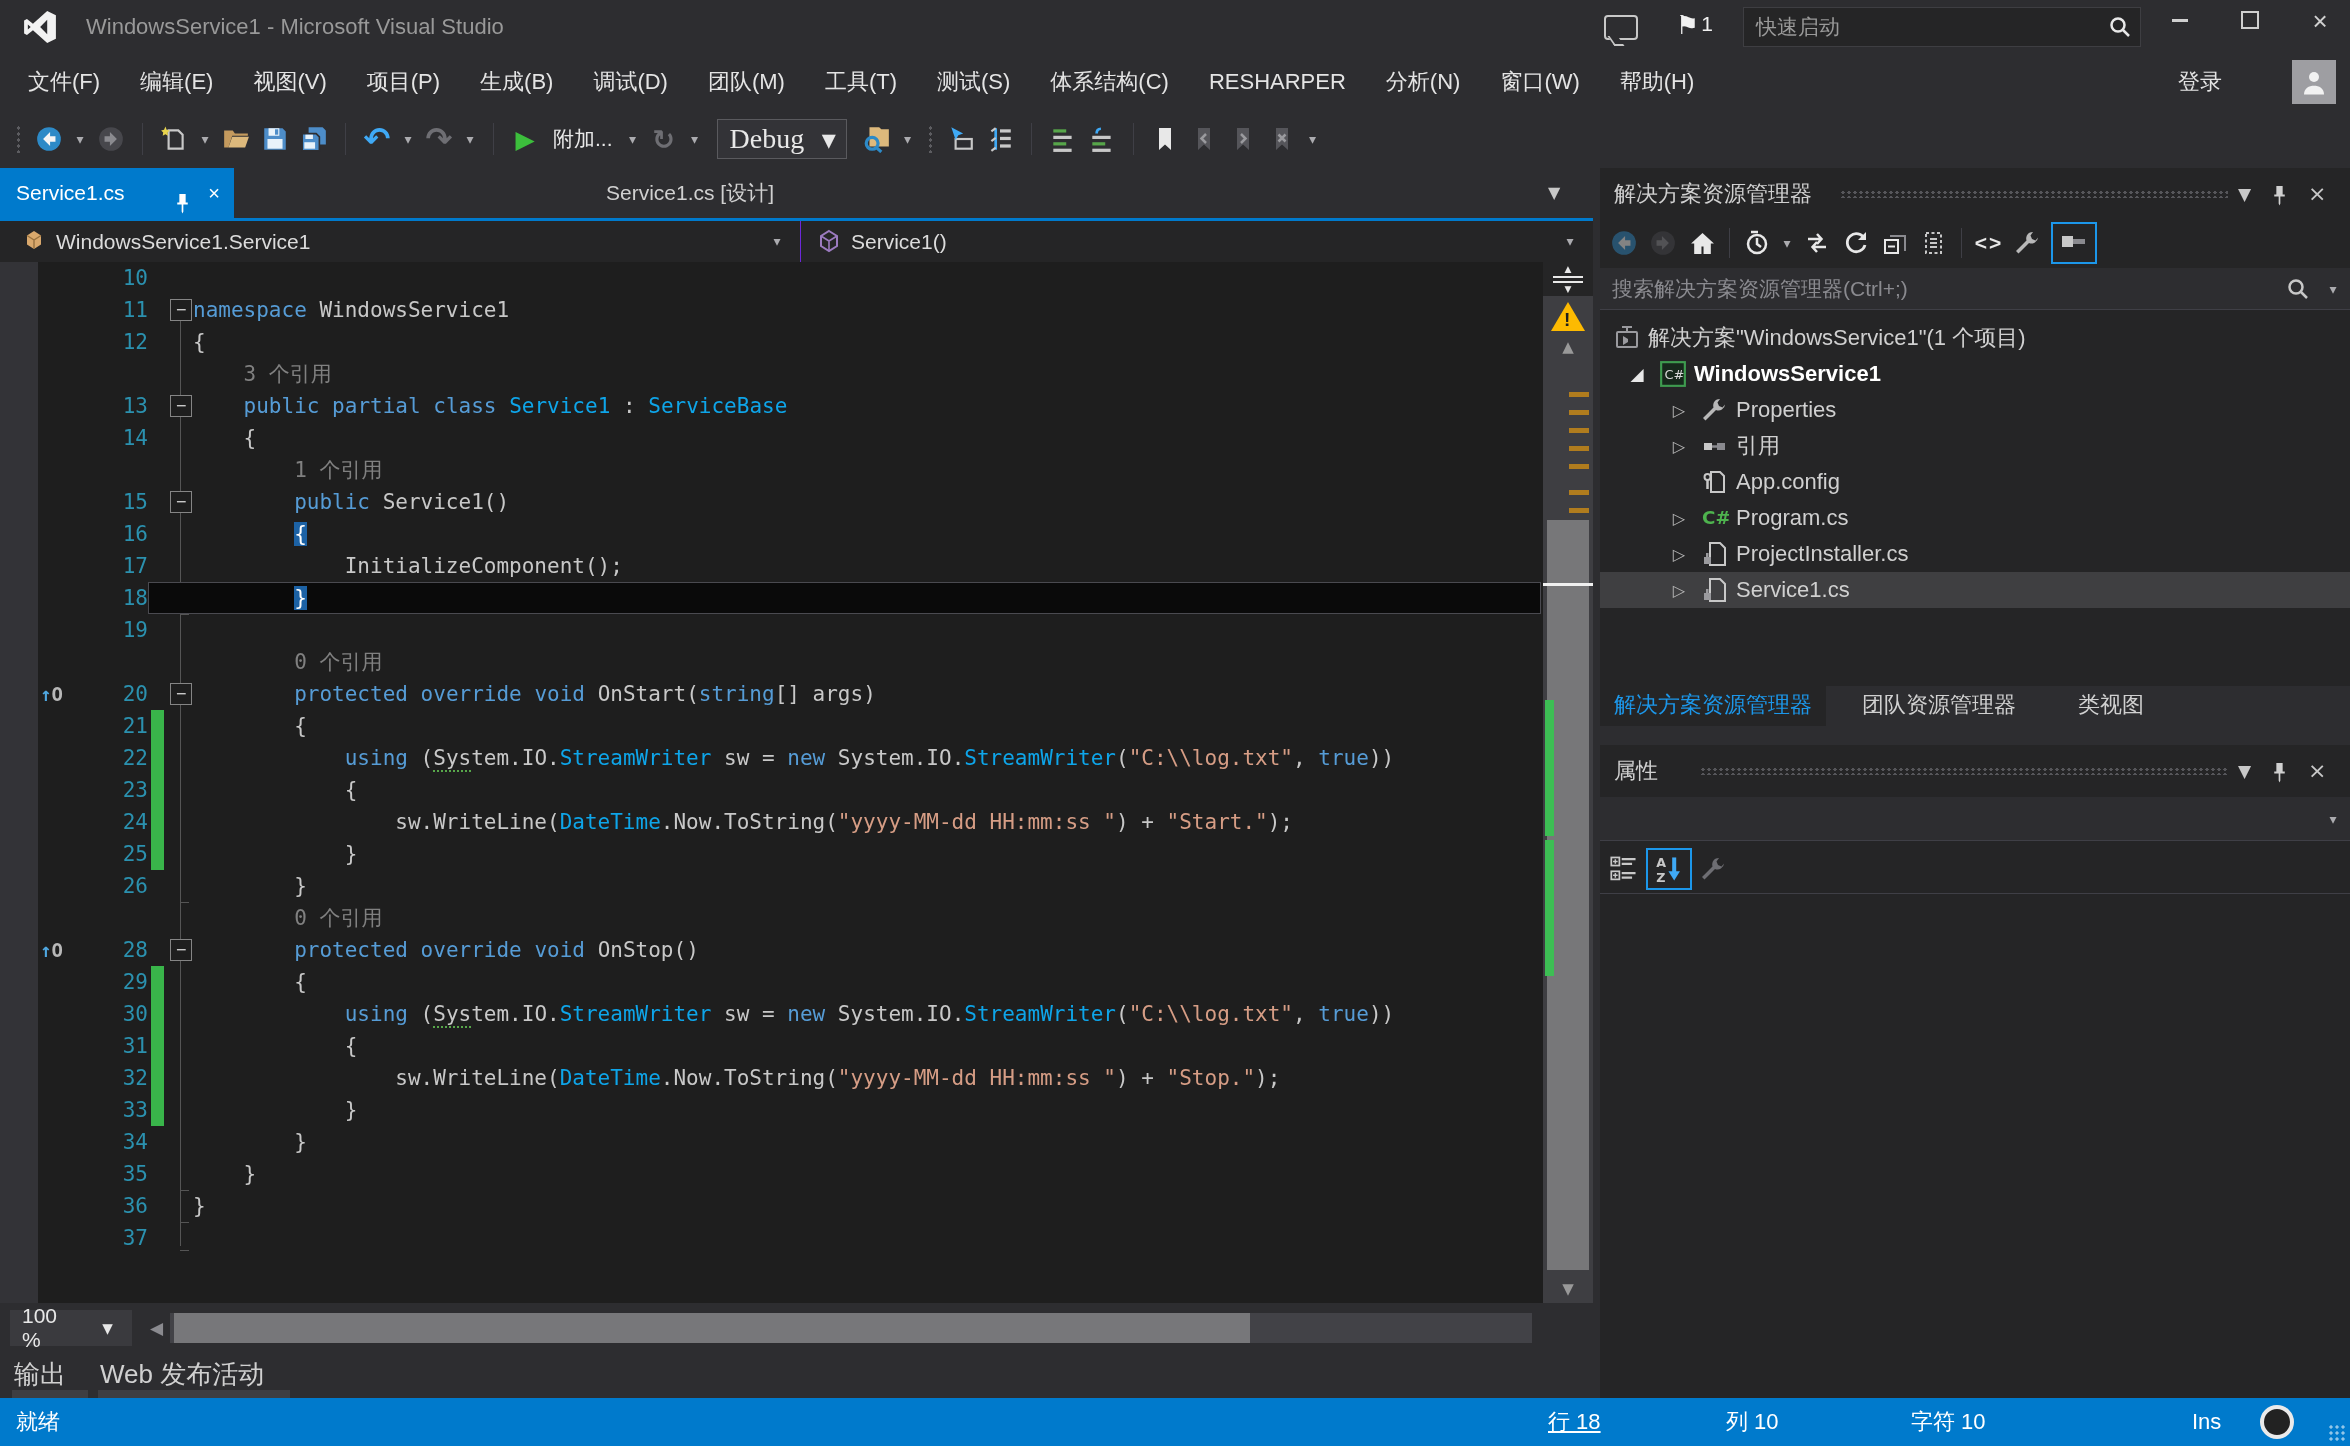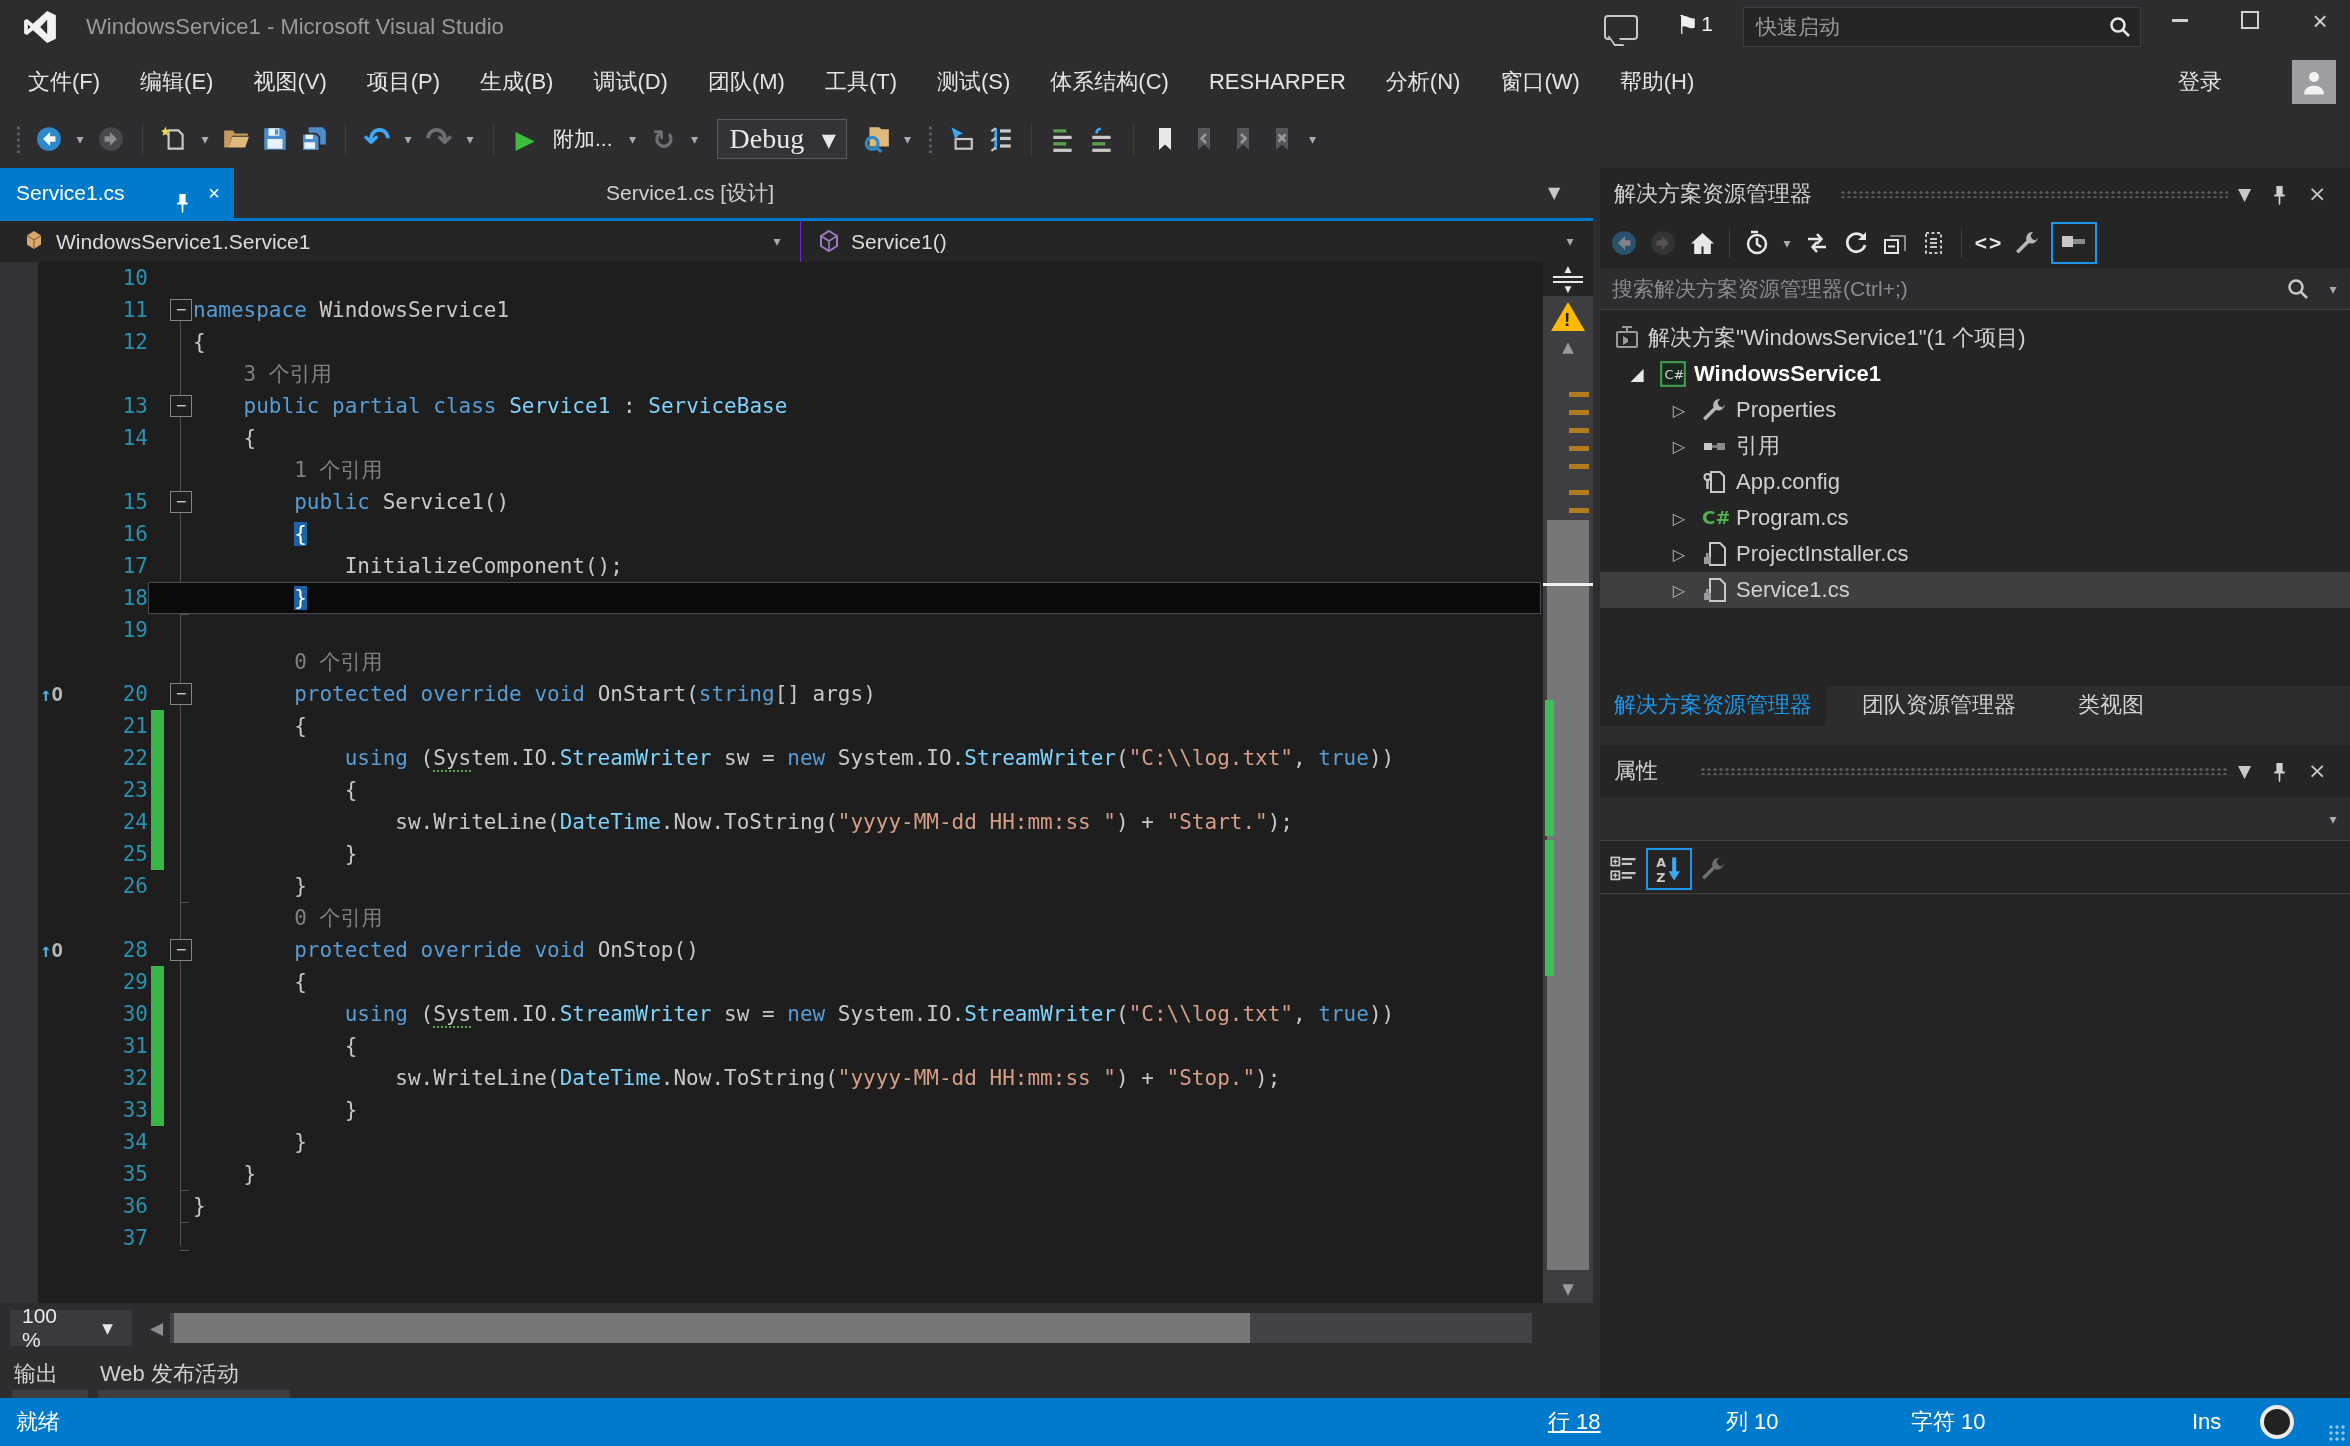--- a/index.html
+++ b/index.html
@@ -67,21 +67,21 @@
   #code-rows{position:absolute;left:0;top:0;width:1543px;}
   .erow{position:relative;height:32px;font-family:"DejaVu Sans Mono",monospace;font-size:21px;line-height:32px;}
   .erow .ln{position:absolute;left:86px;width:62px;text-align:right;color:#2B91AF;}
   .erow .gbar{position:absolute;left:151px;width:13px;top:0;height:32px;background:#39B54A;}
   .erow .fold{position:absolute;left:170px;top:5px;width:20px;height:20px;border:1px solid #858585;background:#1E1E1E;
               color:#C8C8C8;font-size:17px;line-height:18px;text-align:center;z-index:3;}
   .erow .ovm{position:absolute;left:40px;top:0;height:32px;line-height:32px;font-size:19px;font-weight:bold;}
   .ov-a{color:#4FA7E0;}.ov-o{color:#B8B8B8;}
   .erow .code{position:absolute;left:193px;white-space:pre;z-index:2;}
   .erow.cur .curbox{position:absolute;left:148px;right:2px;top:0;height:30px;background:#0A0A0A;border:1px solid #4A4A50;z-index:1;}
-  .tk-k{color:#569CD6;}.tk-p{color:#C8C8C8;}.tk-t2{color:#7dd3fc;}.tk-s{color:#D69D85;}
+  .tk-k{color:#569CD6;}.tk-p{color:#C8C8C8;}.tk-t2{color:#0ea5e9;}.tk-s{color:#D69D85;}
   .tk-c{color:#808080;}.tk-hb{color:#fff;background:#1C62A5;}.tk-sq{border-bottom:2px dotted #57A64A;}
   #outline-line{position:absolute;left:180px;top:58px;width:1px;height:926px;background:#555;z-index:0;}
   .otick{position:absolute;left:180px;width:9px;height:1px;background:#555;}
 
   
   #vscroll{position:absolute;left:1543px;top:262px;width:50px;height:1041px;background:#3E3E42;}
   #vsplit{position:absolute;left:0;top:0;width:50px;height:34px;background:#252526;}
   #vsplit .sl{position:absolute;left:10px;width:30px;height:2px;background:#E8E8E8;}
   #vsplit .ar{position:absolute;left:0;width:50px;text-align:center;color:#E8E8E8;font-size:9px;line-height:9px;font-family:"DejaVu Sans",sans-serif;}
   #warn{position:absolute;left:8px;top:40px;width:0;height:0;border-left:17px solid transparent;border-right:17px solid transparent;border-bottom:29px solid #FDBA01;}
@@ -94,21 +94,21 @@
 
   
   #zoomrow{position:absolute;left:0;top:1303px;width:1593px;height:49px;background:#2D2D30;}
   #zoombox{position:absolute;left:10px;top:7px;width:122px;height:36px;background:#3A3A3E;display:flex;align-items:center;}
   #zoombox span{flex:1;padding-left:12px;font-size:21px;color:#E8E8E8;}
   #hs-left{position:absolute;left:150px;top:10px;color:#8A8A8F;font-size:17px;font-family:"DejaVu Sans",sans-serif;line-height:30px;}
   #hstrack{position:absolute;left:170px;top:10px;width:1362px;height:30px;background:#424247;}
   #hsthumb{position:absolute;left:4px;top:0;width:1076px;height:30px;background:#77777A;}
 
   #bottomtabs{position:absolute;left:0;top:1352px;width:1593px;height:46px;background:#2D2D30;}
-  .btab{position:absolute;top:0;line-height:44px;font-size:22px;color:#D0D0D0;}
+  .btab{position:absolute;top:0;line-height:44px;font-size:26px;color:#D0D0D0;}
   #btab-0{left:14px;}#btab-1{left:100px;}
   .bstub{position:absolute;top:38px;height:8px;background:#3E3E42;}
   #bstub-0{left:12px;width:76px;}#bstub-1{left:98px;width:192px;}
 
   
   #rpanel{position:absolute;left:1600px;top:168px;width:750px;height:1230px;background:#252526;}
   .phead{position:absolute;left:0;width:750px;height:52px;}
   .phead .ptitle{position:absolute;left:14px;top:0;line-height:52px;font-size:22px;color:#D0D0D0;}
   .phead .pdots{position:absolute;top:22px;height:8px;background-image:radial-gradient(#56565a 1.5px,transparent 1.7px);background-size:6px 5px;}
   .phead .pctl{position:absolute;top:0;height:52px;line-height:52px;color:#C8C8C8;font-size:17px;font-family:"DejaVu Sans",sans-serif;}

